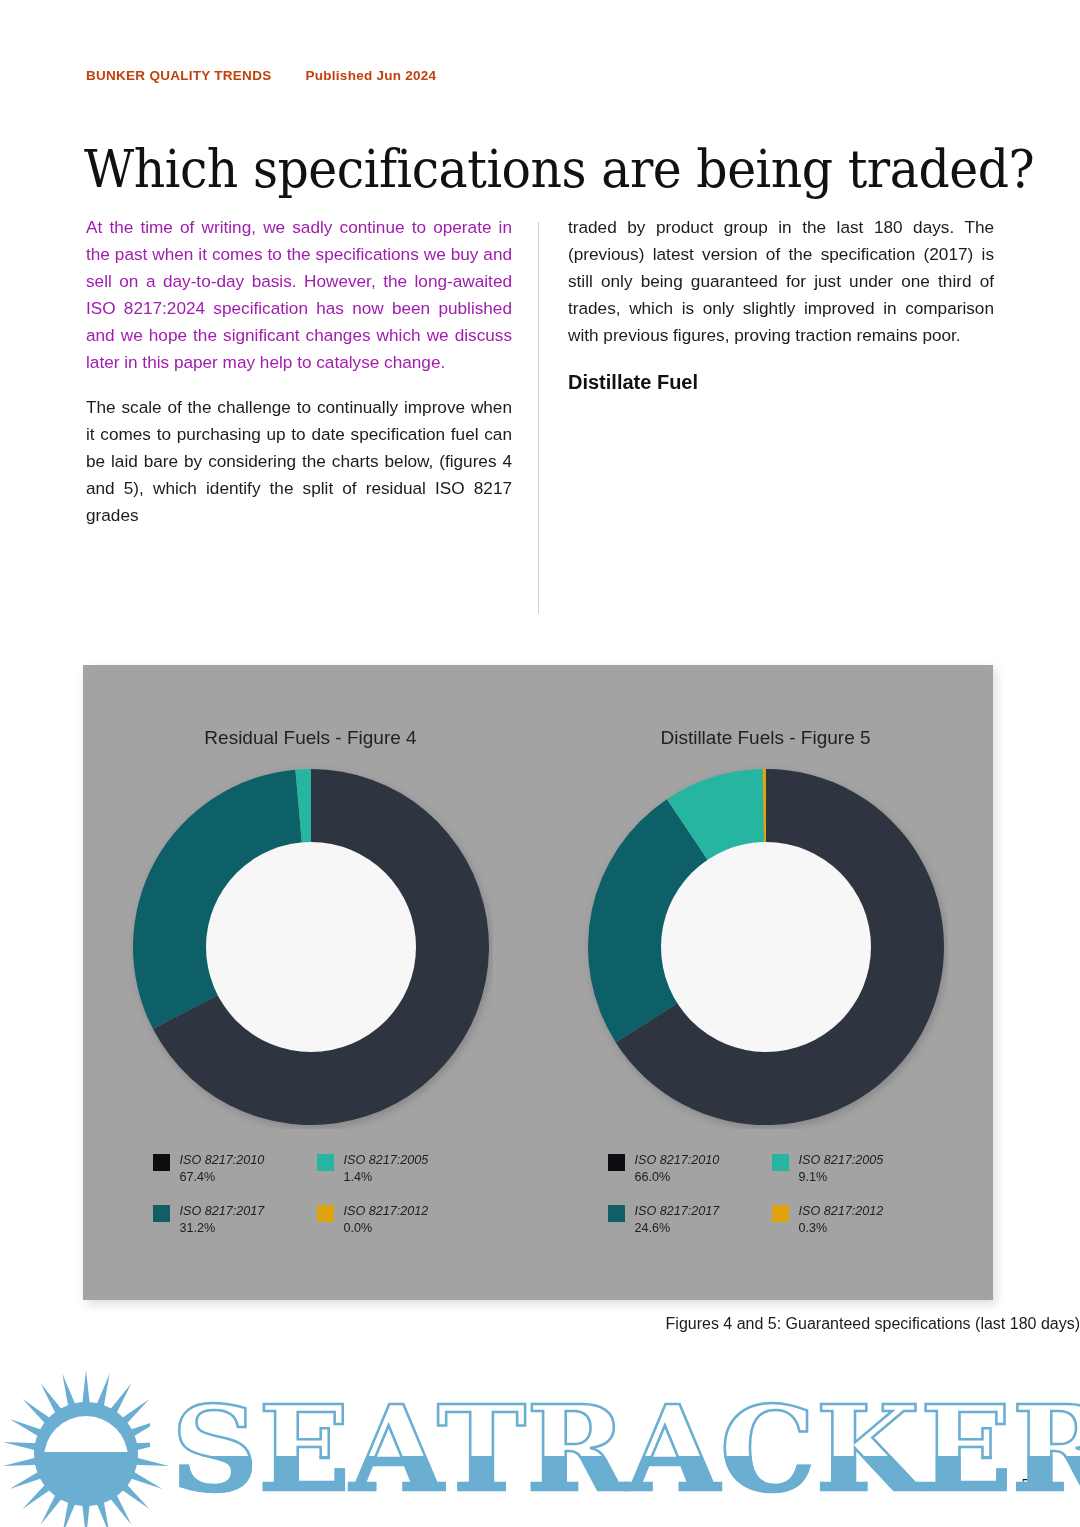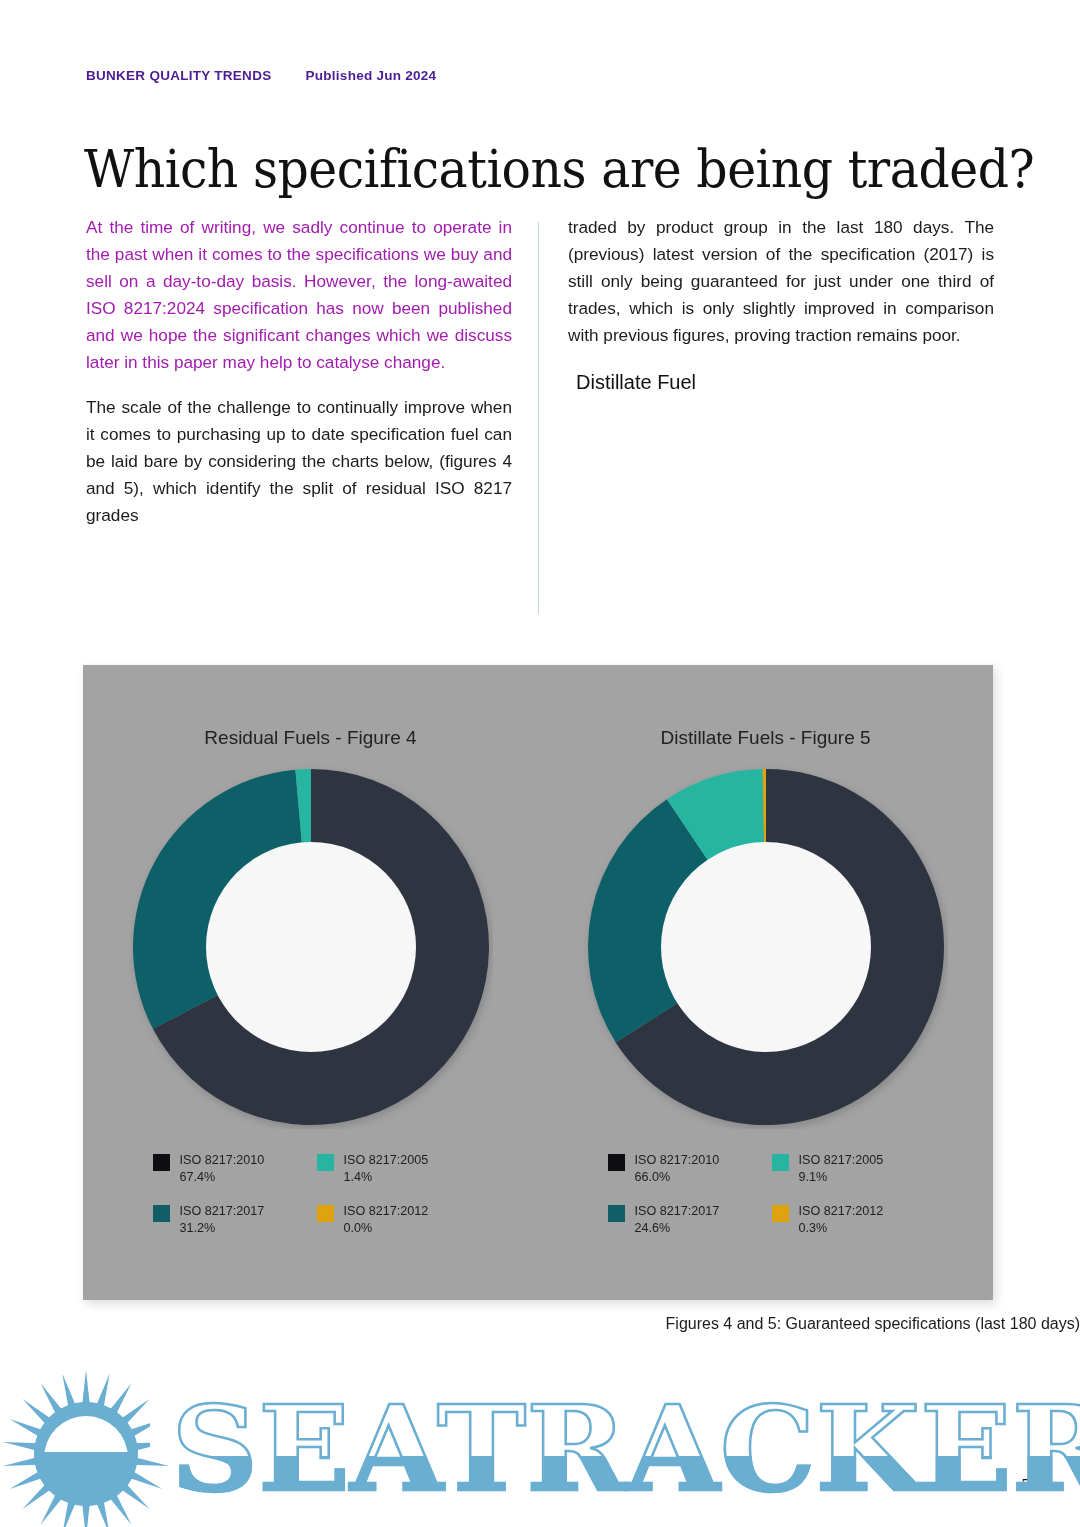--- a/index.html
+++ b/index.html
@@ -16,21 +16,21 @@
     color: #1c1c1c;
   }
 
   
   .kicker {
     position: absolute;
     left: 86px;
     top: 68px;
     font-size: 13.5px;
     letter-spacing: 0.02em;
-    color: #4c1d95;
+    color: #c2410c;
     font-weight: 600;
     white-space: nowrap;
   }
   .kicker .kicker-sep { display: inline-block; width: 26px; }
 
   .page-title {
     position: absolute;
     left: 84px;
     top: 104px;
     font-family: "DejaVu Serif", "Liberation Serif", serif;
@@ -72,23 +72,23 @@
     margin: 0 0 18px 0;
     font-size: 17.2px;
     line-height: 27px;
     text-align: justify;
     color: #1c1c1c;
   }
   p.intro {
     color: #a21caf;
   }
   h2.subhead {
-    margin: 22px 0 18px 8px;
+    margin: 22px 0 18px 0;
     font-size: 20px;
-    font-weight: 400;
+    font-weight: 700;
     color: #111111;
   }
 
   
   .chart-panel {
     position: absolute;
     left: 83px;
     top: 665px;
     width: 910px;
     height: 635px;
@@ -145,21 +145,21 @@
     height: 17px;
     flex: 0 0 17px;
     margin-top: 2px;
     margin-right: 10px;
   }
   .legend-text {
     font-size: 12.6px;
     line-height: 16.5px;
     color: #202020;
   }
-  .legend-label { display: block; }
+  .legend-label { display: block; font-style: italic; }
   .legend-value { display: block; }
 
   .figure-caption {
     position: absolute;
     left: 0;
     top: 1315px;
     width: 1080px;
     text-align: right;
     font-size: 16px;
     color: #1c1c1c;

